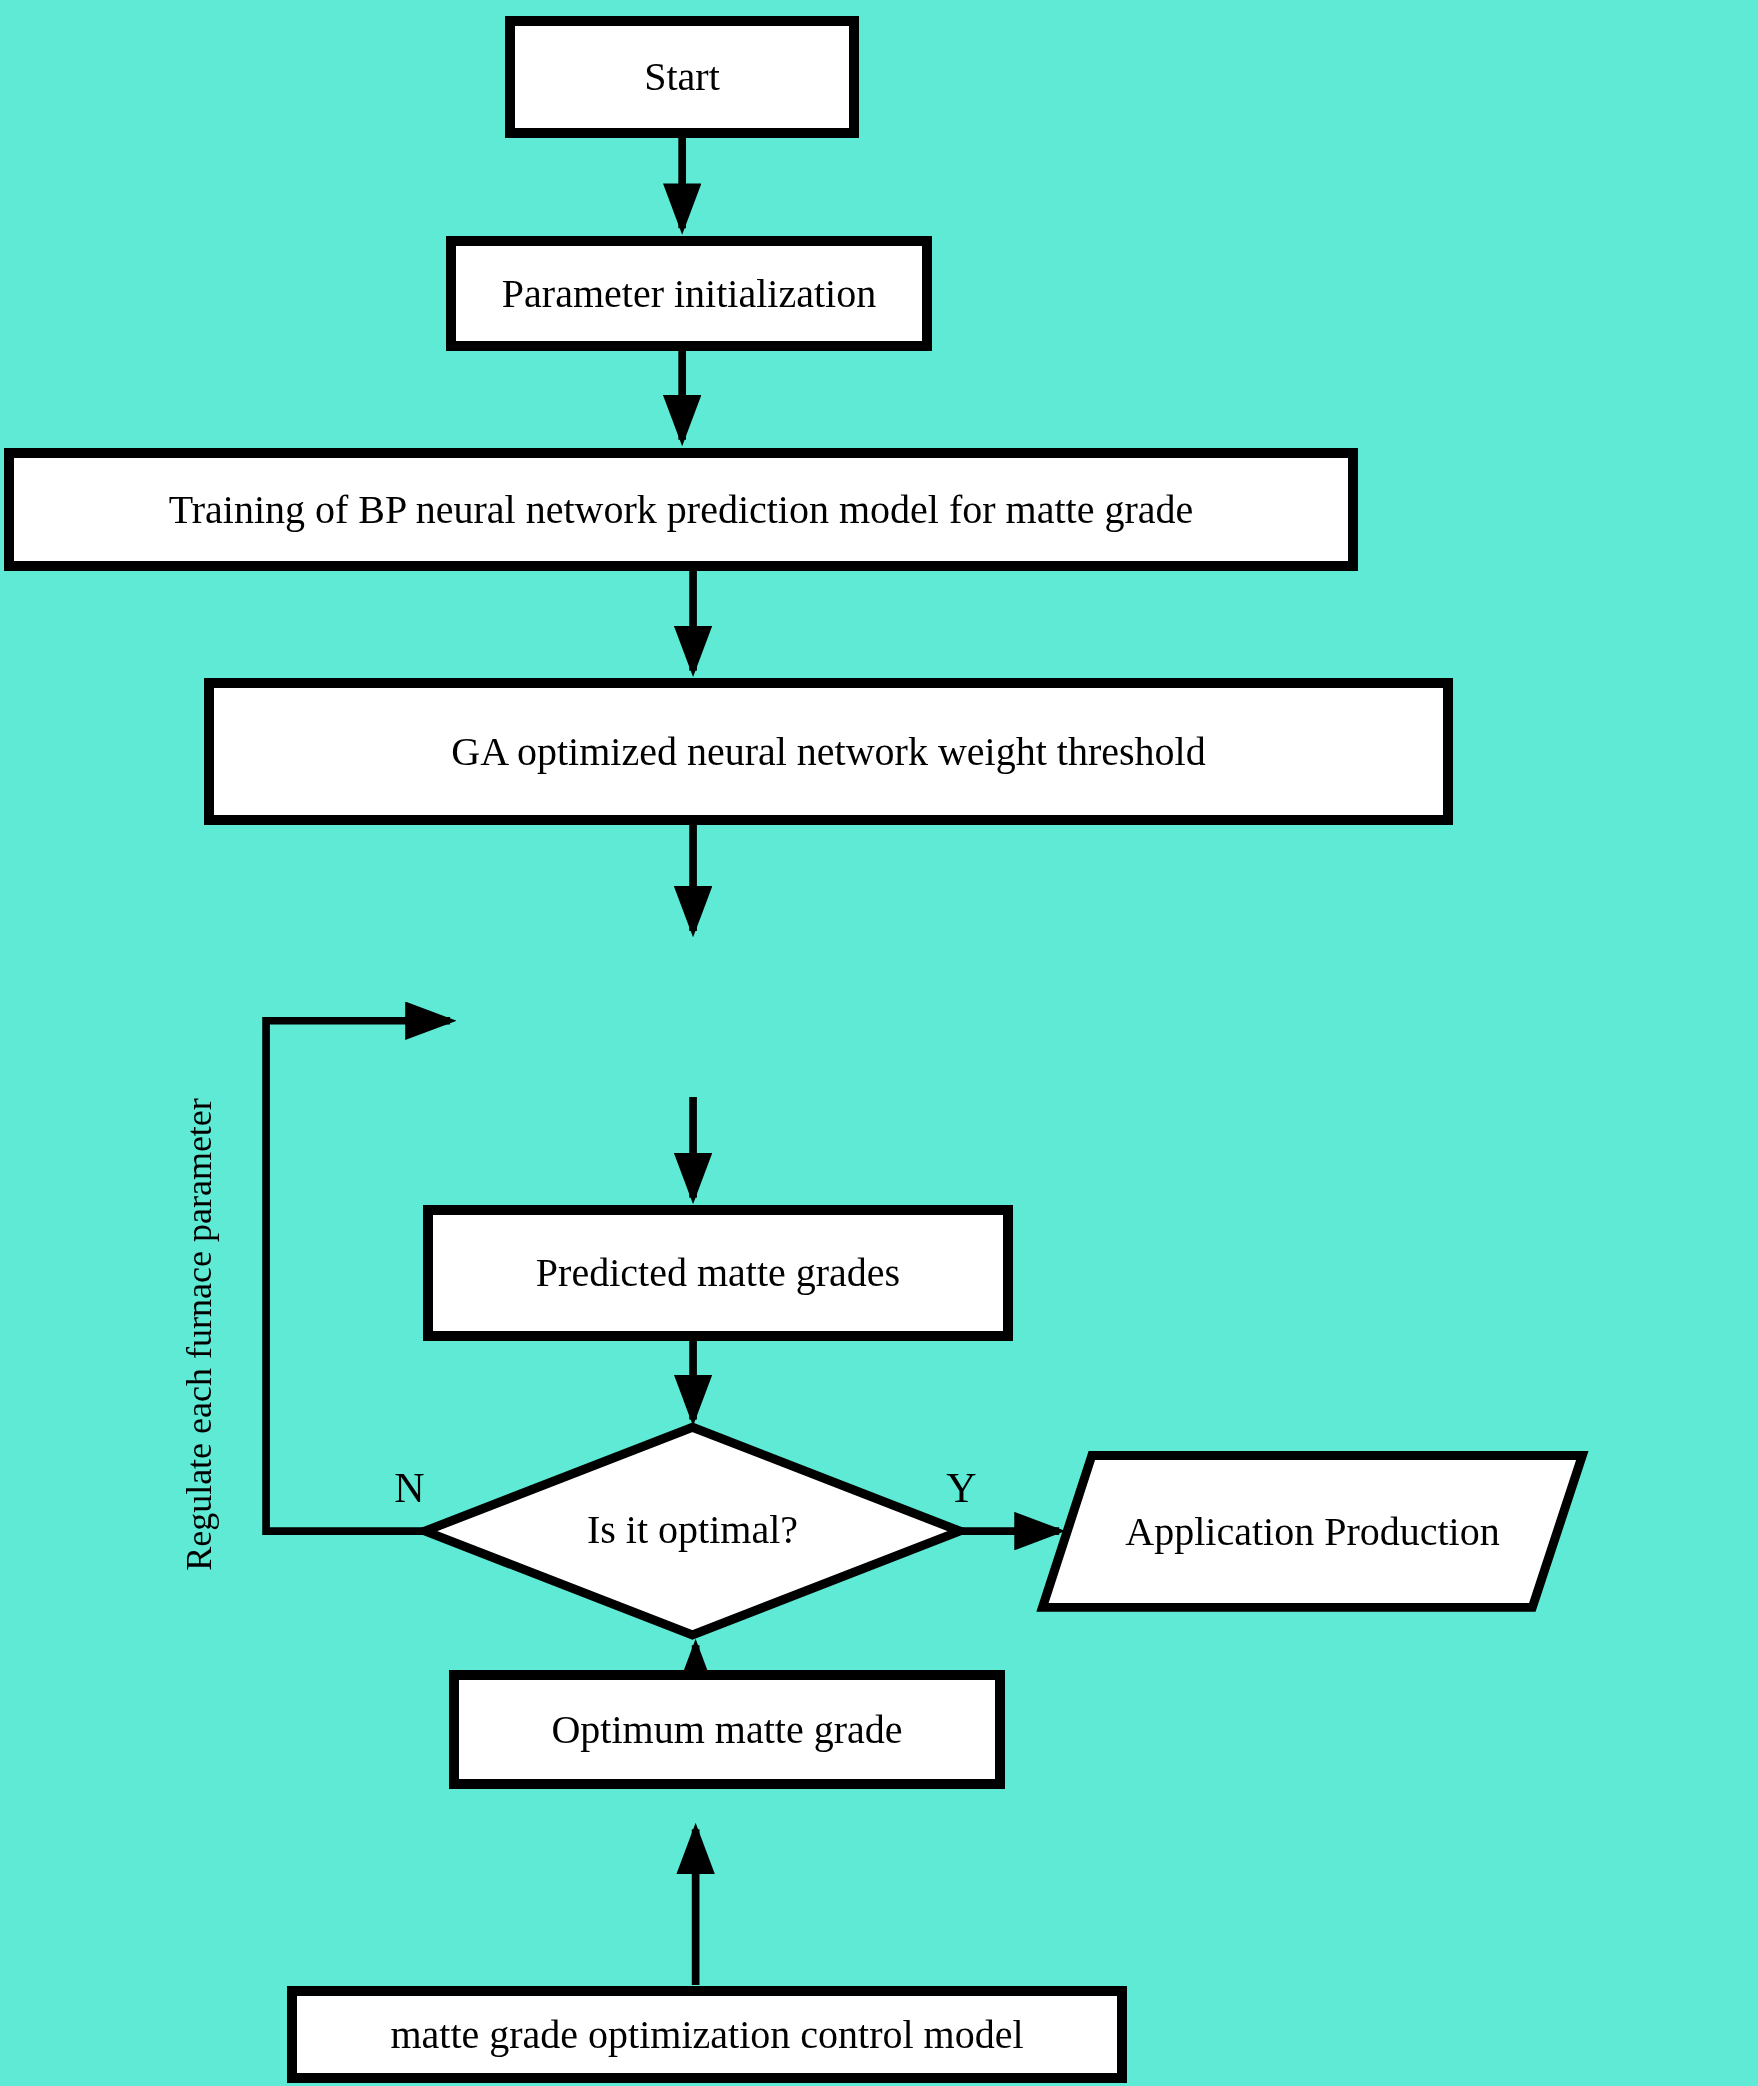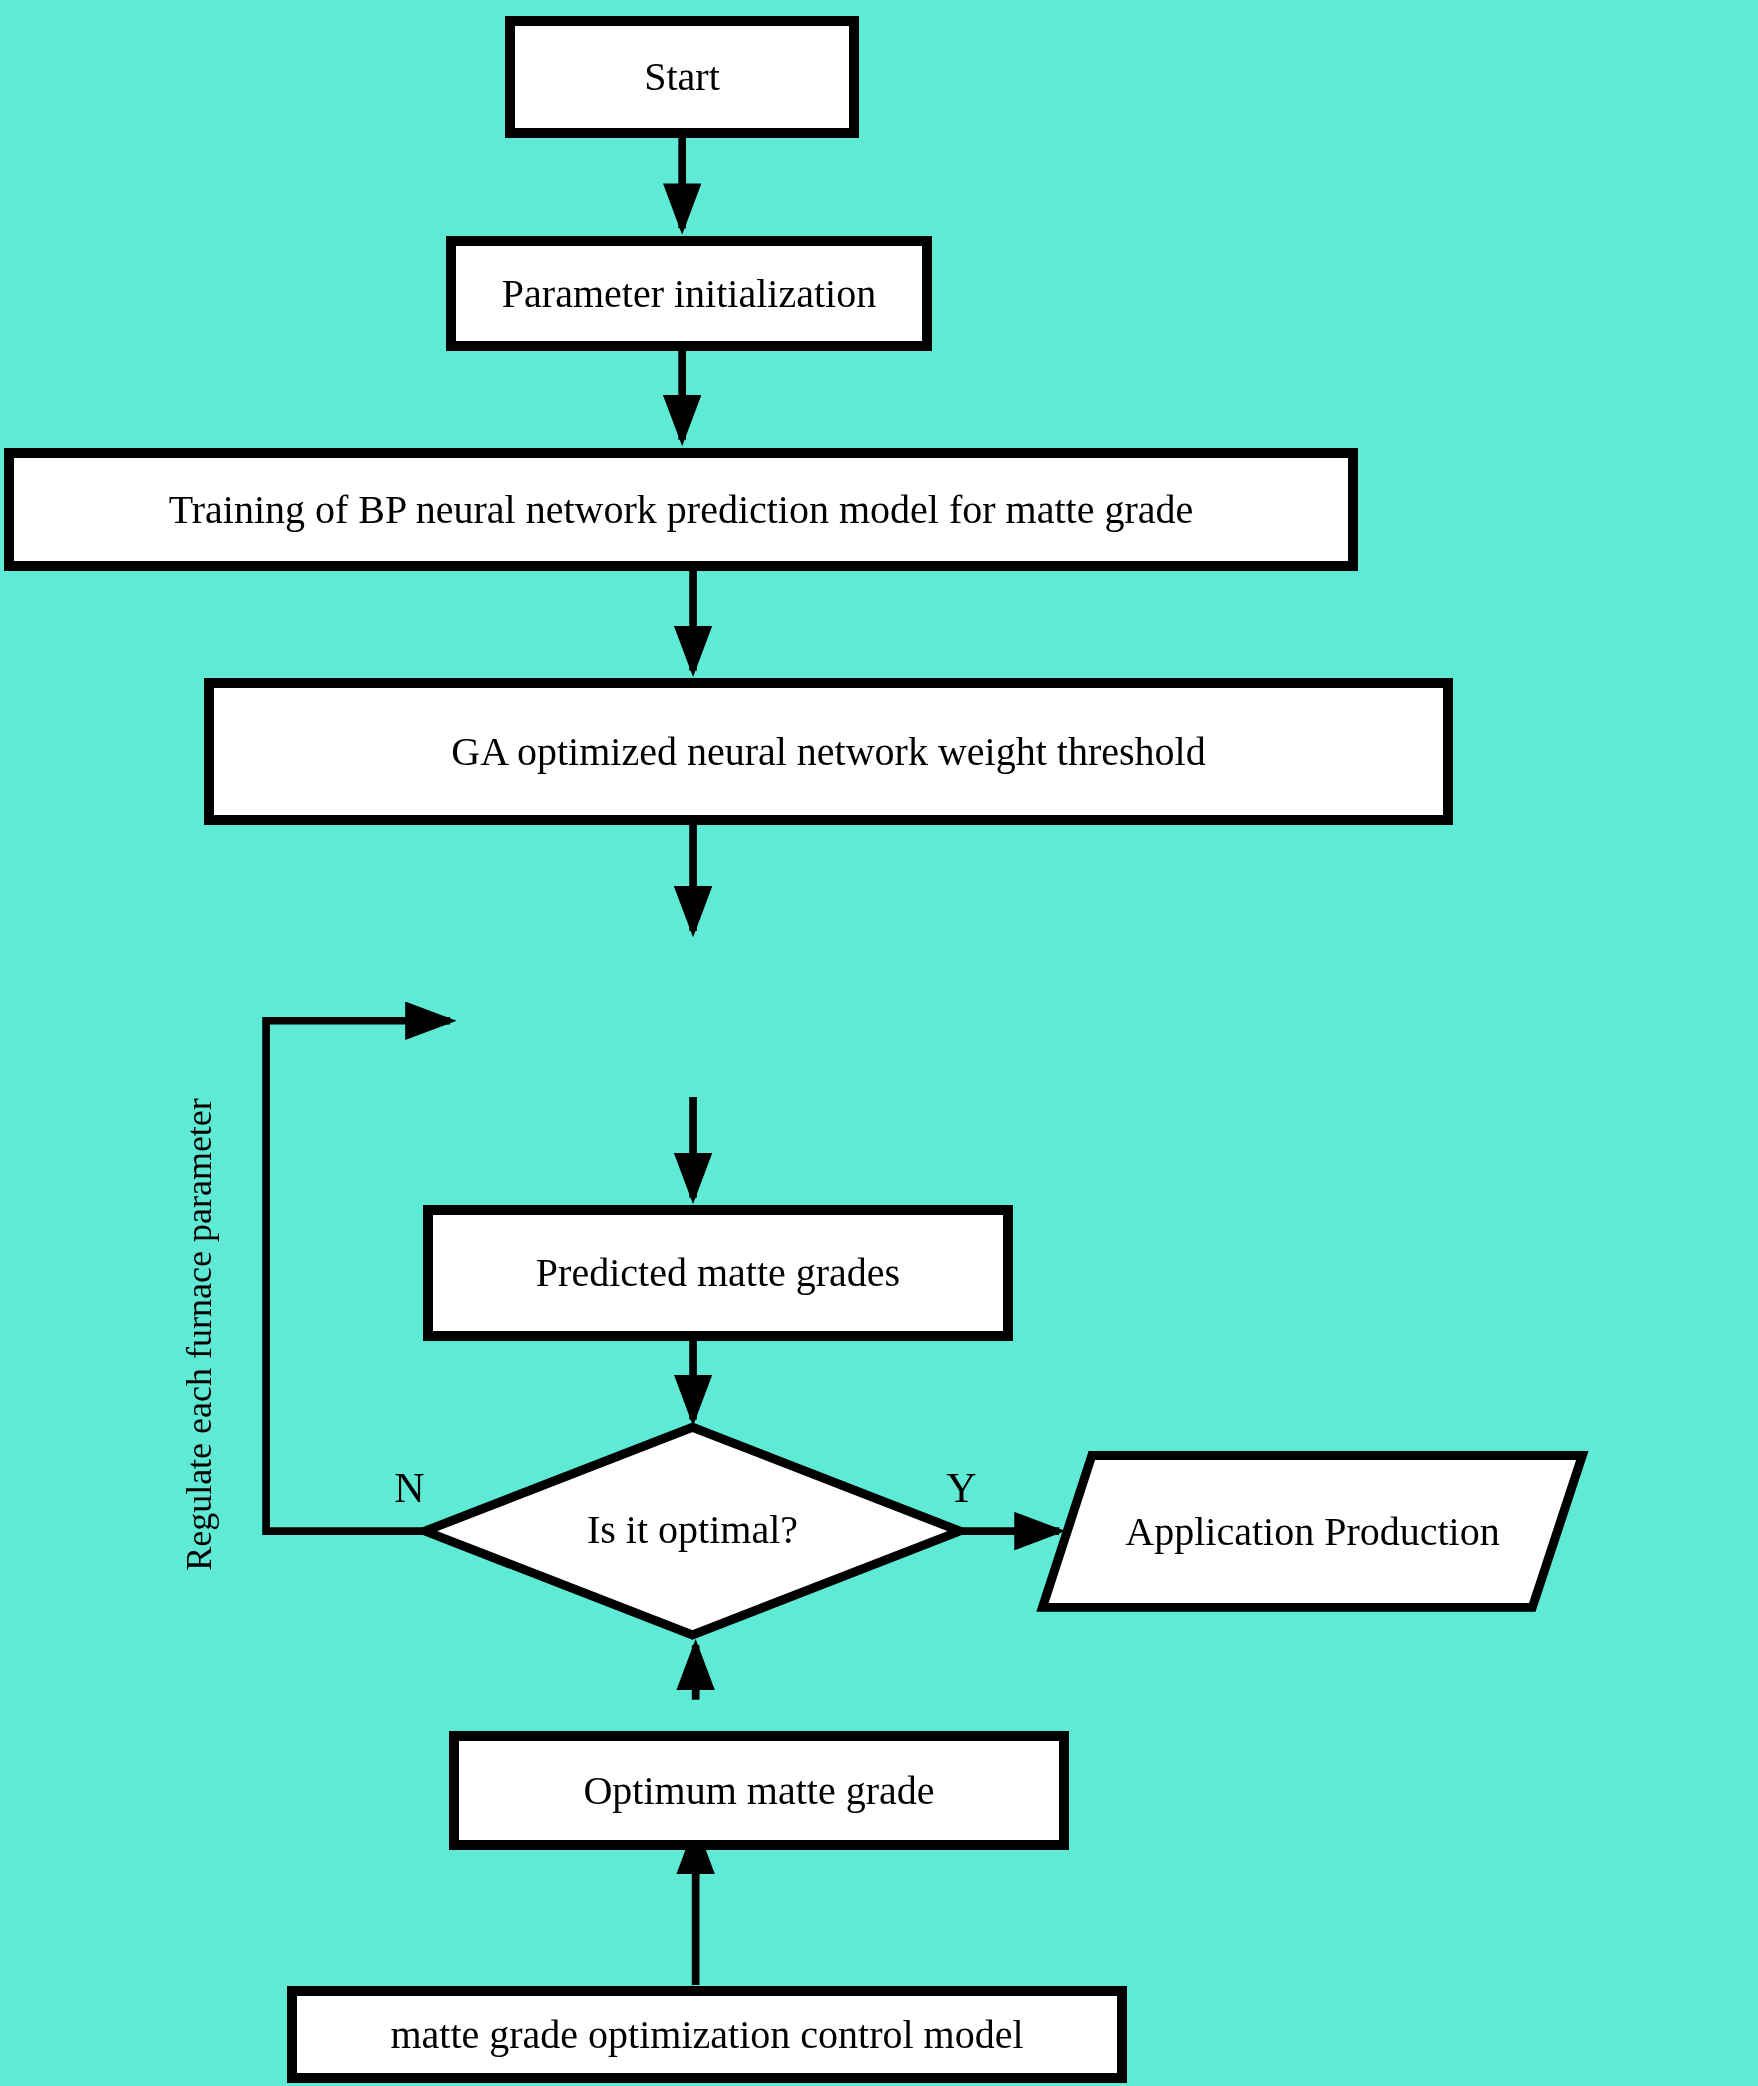--- a/index.html
+++ b/index.html
@@ -70,21 +70,21 @@
     transform-origin: center center;
     z-index: 3;
   }
   
   #node-start     { left: 505px;  top: 16px;   width: 354px;  height: 122px; }
   #node-param     { left: 418px;  top: 236px;  width: 486px;  height: 115px; margin-left: 28px; }
   #node-training  { left: 4px;   top: 448px;  width: 1354px; height: 123px; }
   #node-ga        { left: 204px;  top: 678px; width: 1249px; height: 147px; }
   #node-input     { left: 458px;  top: 939px; width: 1273px; height: 159px; }
   #node-predicted { left: 392px;  top: 1205px; width: 590px;  height: 136px; margin-left: 31px; }
-  #node-optimum   { left: 449px;  top: 1731px; width: 620px;  height: 119px; font-family: Liberation Serif, serif; }
+  #node-optimum   { left: 449px;  top: 1670px; width: 556px;  height: 119px; font-family: Liberation Serif, serif; }
   #node-control   { left: 287px;  top: 1986px; width: 840px; height: 97px; font-family: Liberation Serif, serif; }
 
   #decision-label    { left: 532px;  top: 1500px; width: 321px; height: 58px; }
   #application-label { left: 1088px; top: 1502px; width: 449px; height: 58px; }
   #n-label { left: 371px;  top: 1459px; width: 77px; height: 58px; }
   #y-label { left: 923px; top: 1459px; width: 77px; height: 58px; }
 </style>
 </head>
 <body>
 

